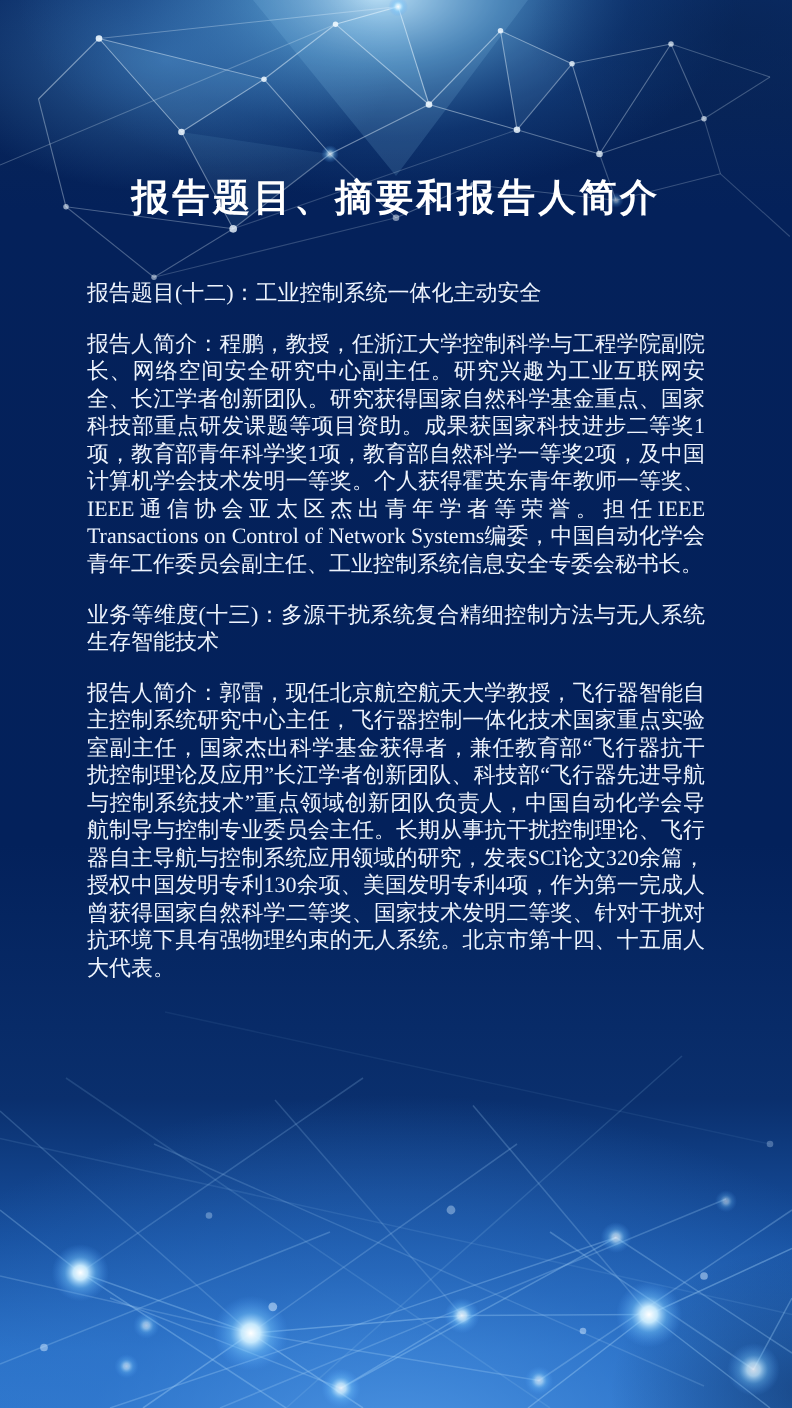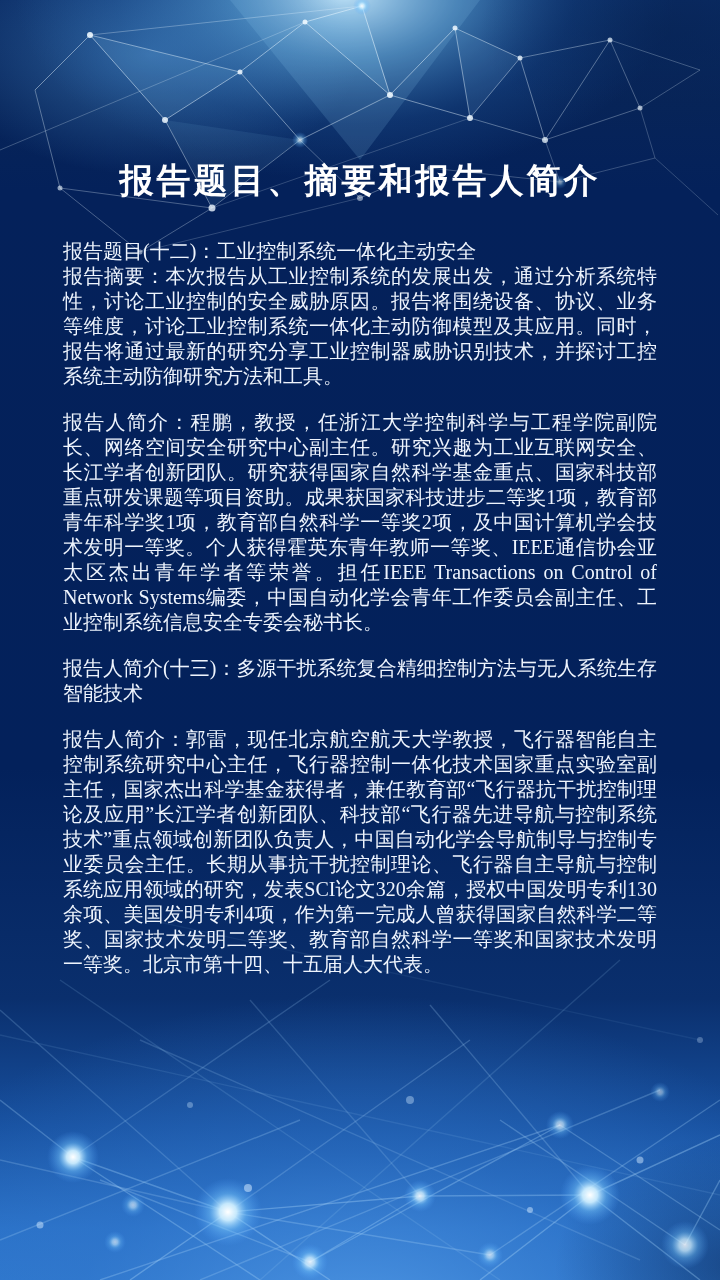--- a/index.html
+++ b/index.html
@@ -50,21 +50,21 @@
     left: 63px;
     width: 594px;
     font-size: 20px;
     line-height: 25px;
     text-align: justify;
     text-justify: inter-ideograph;
     color: #eef4fd;
   }
   .body-text section { margin: 0 0 21px 0; }
   .body-text section:last-child { margin-bottom: 0; }
-  .body-text p { margin: 0; }
+  .body-text p { margin: 16px; }
 </style>
 </head>
 <body>
 
 <div class="slide">
 
   <svg class="bg" viewBox="0 0 720 1280" xmlns="http://www.w3.org/2000/svg">
     <defs>
       <radialGradient id="gTop" cx="50%" cy="50%" r="50%">
         <stop offset="0%" stop-color="#cfeeff" stop-opacity="0.95"></stop>
@@ -229,30 +229,29 @@
       </g>
     </g>
   </svg>
 
   <div class="content">
     <h1 class="page-title">报告题目、摘要和报告人简介</h1>
 
     <div class="body-text">
       <section>
         <p>报告题目(十二)：工业控制系统一体化主动安全</p>
-        <p>报告摘要：本次报告从工业控制系统的发展出发，通过分析系统特性，讨论工业控制的安全威胁原因。报告将围绕设备、协议、业务等维度，讨论工业控制系统一体化主动防御模型及其应用。同时，报告将通过最新的研究分享工业控制器威胁识别技术，并探讨工控系统主动防御研究方法和工具。</p>
       </section>
 
       <section>
         <p>报告人简介：程鹏，教授，任浙江大学控制科学与工程学院副院长、网络空间安全研究中心副主任。研究兴趣为工业互联网安全、长江学者创新团队。研究获得国家自然科学基金重点、国家科技部重点研发课题等项目资助。成果获国家科技进步二等奖1项，教育部青年科学奖1项，教育部自然科学一等奖2项，及中国计算机学会技术发明一等奖。个人获得霍英东青年教师一等奖、IEEE通信协会亚太区杰出青年学者等荣誉。担任IEEE Transactions on Control of Network Systems编委，中国自动化学会青年工作委员会副主任、工业控制系统信息安全专委会秘书长。</p>
       </section>
 
       <section>
-        <p>报告人简介(十三)：多源干扰系统复合精细控制方法与无人系统生存智能技术</p>
-      </section>
-
-      <section>
-        <p>报告人简介：郭雷，现任北京航空航天大学教授，飞行器智能自主控制系统研究中心主任，飞行器控制一体化技术国家重点实验室副主任，国家杰出科学基金获得者，兼任教育部“飞行器抗干扰控制理论及应用”长江学者创新团队、科技部“飞行器先进导航与控制系统技术”重点领域创新团队负责人，中国自动化学会导航制导与控制专业委员会主任。长期从事抗干扰控制理论、飞行器自主导航与控制系统应用领域的研究，发表SCI论文320余篇，授权中国发明专利130余项、美国发明专利4项，作为第一完成人曾获得国家自然科学二等奖、国家技术发明二等奖、教育部自然科学一等奖和国家技术发明一等奖。北京市第十四、十五届人大代表。</p>
+        <p>业务等维度(十三)：多源干扰系统复合精细控制方法与无人系统生存智能技术</p>
+      </section>
+
+      <section>
+        <p>报告人简介：郭雷，现任北京航空航天大学教授，飞行器智能自主控制系统研究中心主任，飞行器控制一体化技术国家重点实验室副主任，国家杰出科学基金获得者，兼任教育部“飞行器抗干扰控制理论及应用”长江学者创新团队、科技部“飞行器先进导航与控制系统技术”重点领域创新团队负责人，中国自动化学会导航制导与控制专业委员会主任。长期从事抗干扰控制理论、飞行器自主导航与控制系统应用领域的研究，发表SCI论文320余篇，授权中国发明专利130余项、美国发明专利4项，作为第一完成人曾获得国家自然科学二等奖、国家技术发明二等奖、针对干扰对抗环境下具有强物理约束的无人系统。北京市第十四、十五届人大代表。</p>
       </section>
     </div>
   </div>
 
 </div>
 
 </body></html>

